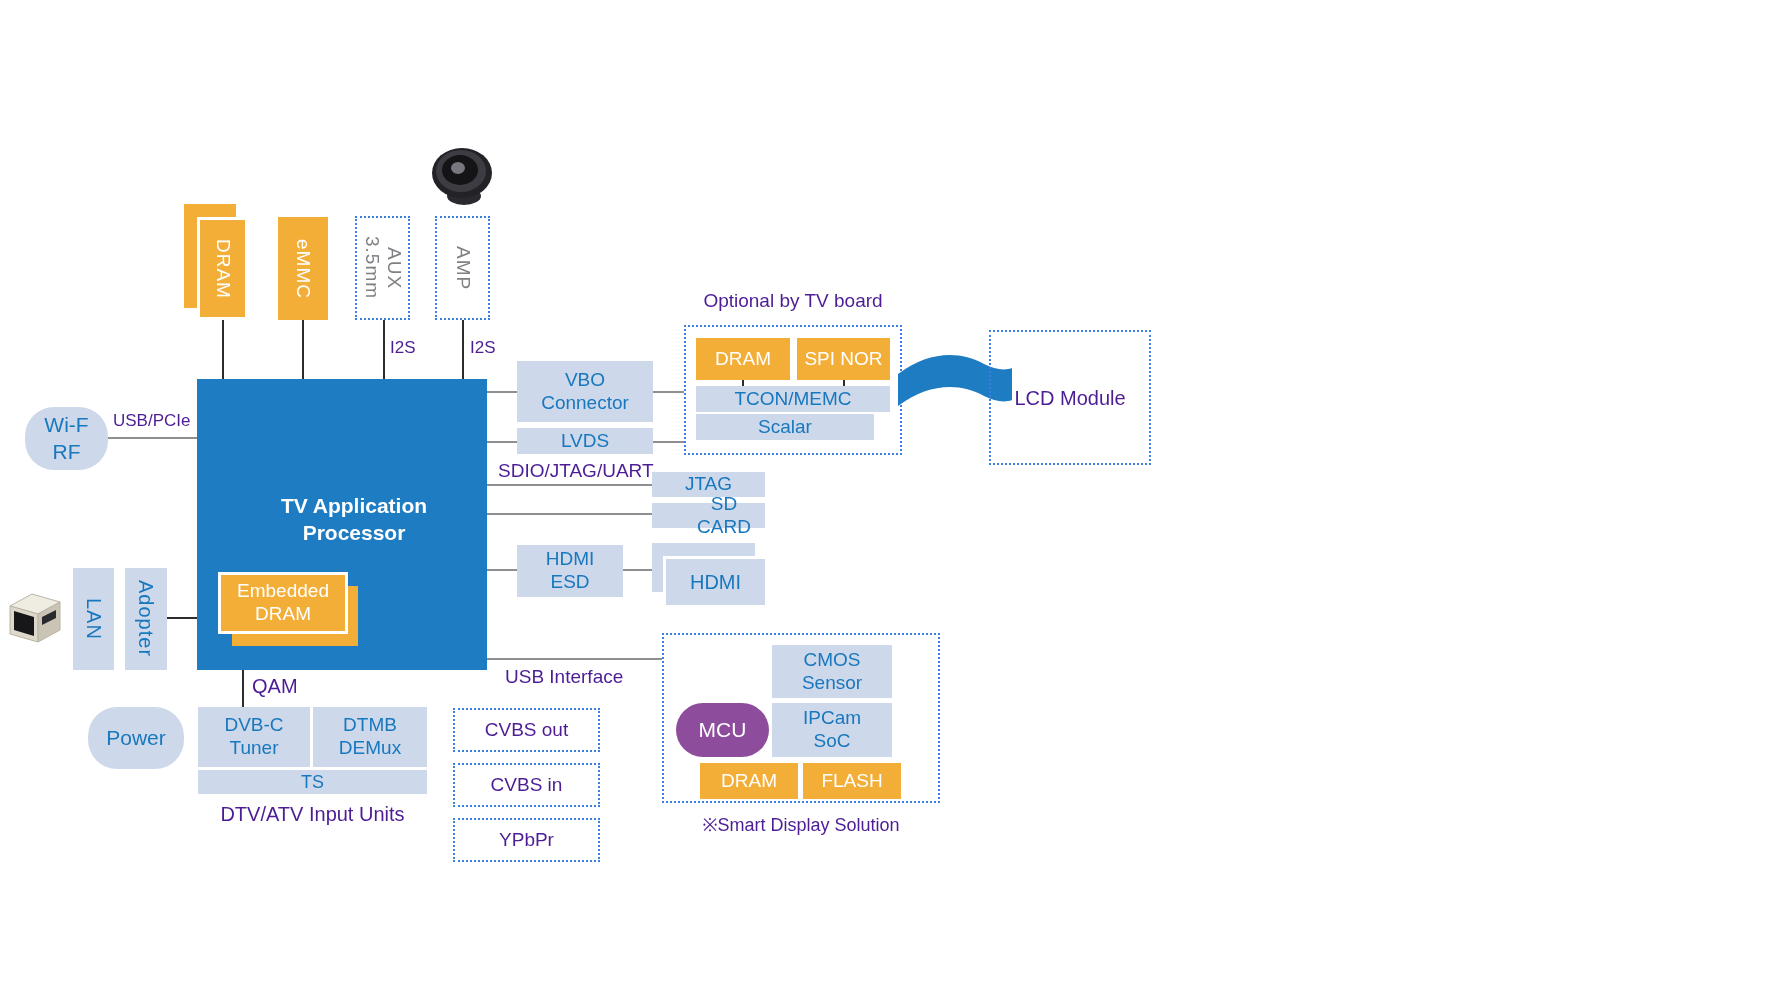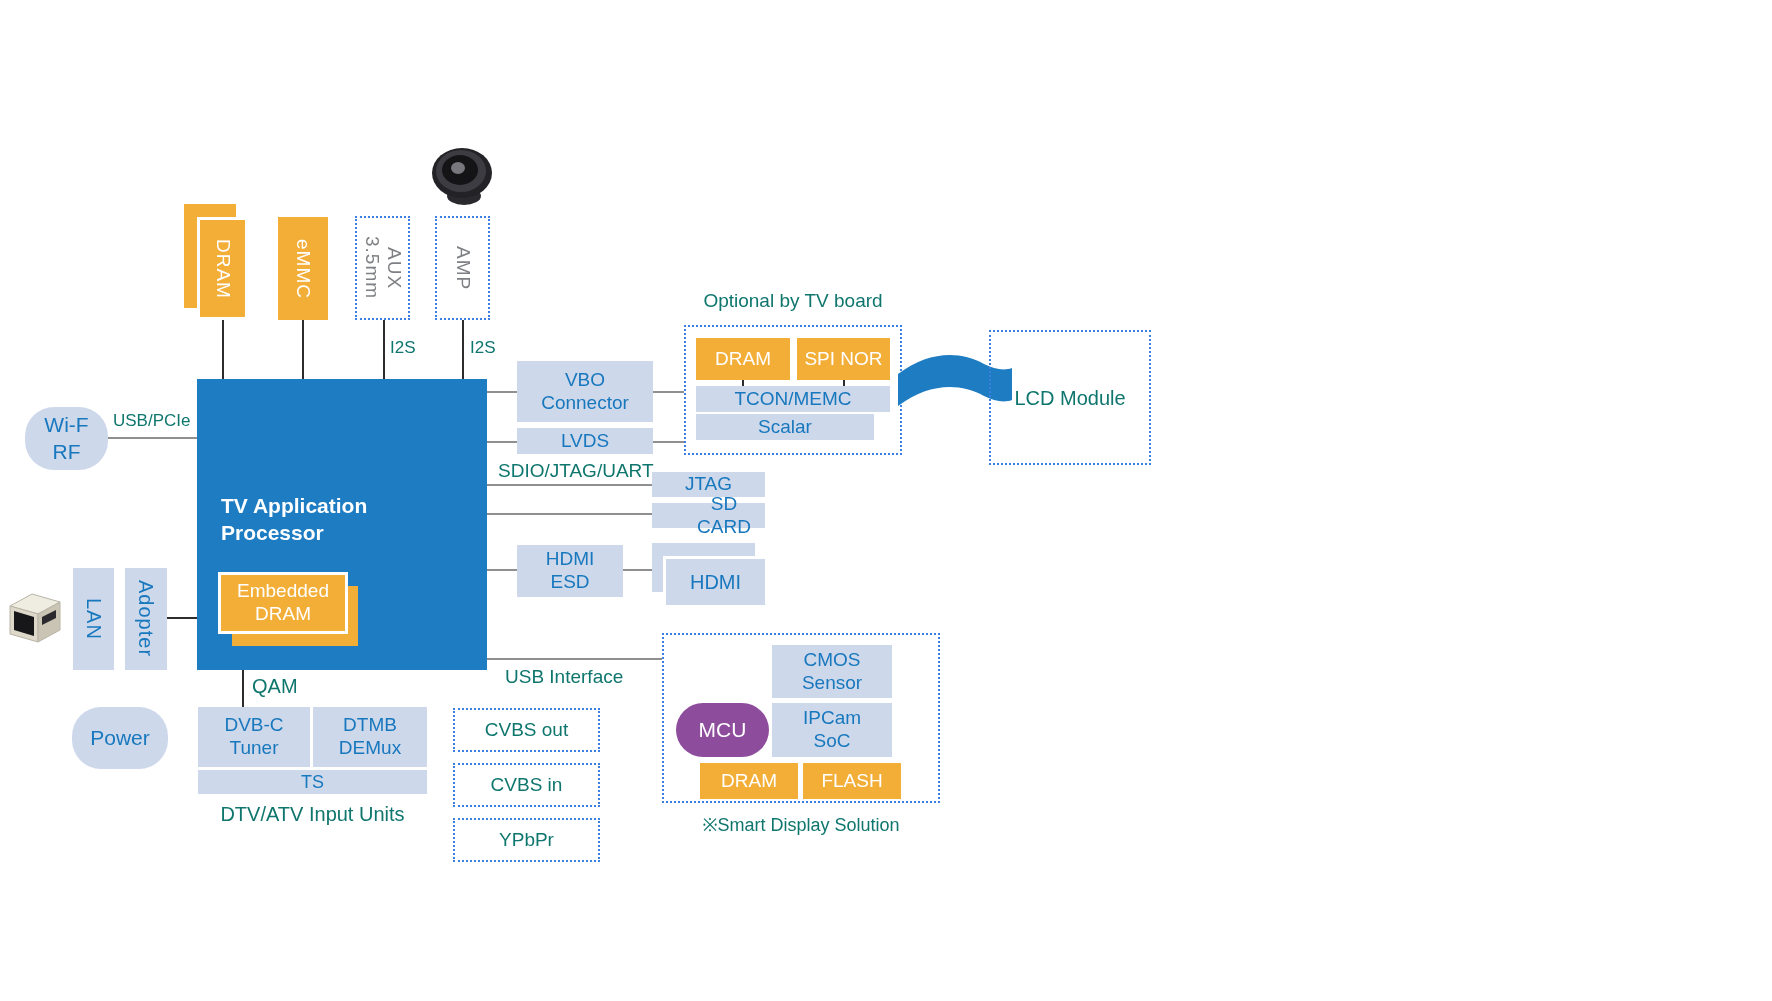--- a/index.html
+++ b/index.html
@@ -12,29 +12,29 @@
   .orange{background:#f3ae38;color:#ffffff;}
   .lblue{background:#ced8eb;color:#1878be;}
   .purple{background:#8e4d9c;color:#ffffff;}
   .bluebig{background:#1d7cc2;}
   .dotted{border:2px dotted #3b7fe0;background:#ffffff;}
   .dotted-open{border:2px dotted #3b7fe0;background:transparent;}
   .wborder{border:3px solid #ffffff;}
   .vtext{writing-mode:vertical-lr;text-orientation:mixed;letter-spacing:1px;}
   .pre{white-space:pre-line;}
   .graytxt{color:#7e8084;}
-  .darktxt{color:#0f766e;}
+  .darktxt{color:#4c1d95;}
   .hline{height:2px;background:#8f8f92;}
   .vline{width:2px;background:#2c2c2e;}
   .f17{font-size:17px;}
   .f18{font-size:18px;}
   .f19{font-size:19px;line-height:1.2;}
   .f20{font-size:20px;line-height:1.2;}
   .f21{font-size:21px;line-height:1.25;border-radius:29px;}
-  .title{font-size:21px;font-weight:bold;color:#ffffff;line-height:1.3;text-align:left;padding-left:24px;}
+  .title{font-size:21px;font-weight:bold;color:#ffffff;line-height:1.3;text-align:center;padding-left:24px;}
   .caption{text-align:center;}
 </style>
 </head>
 <body>
 
 <div id="stage">
 
   <div class="abs orange" style="left:184px;top:204px;width:52px;height:104px;"></div>
   <div class="abs box orange wborder f19" style="left:197px;top:217px;width:51px;height:103px;">
     <span class="vtext">DRAM</span>
@@ -89,21 +89,21 @@
     <polygon points="40,33 54,26 54,34 40,41" fill="#2a2a2e"></polygon>
   </svg>
   <div class="abs box lblue f20" style="left:73px;top:568px;width:41px;height:102px;">
     <span class="vtext">LAN</span>
   </div>
   <div class="abs box lblue f20" style="left:125px;top:568px;width:42px;height:102px;">
     <span class="vtext">Adopter</span>
   </div>
   <div class="abs" style="left:167px;top:617px;width:30px;height:2px;background:#2c2c2e;"></div>
 
-  <div class="abs box lblue f21" style="left:72px;top:707px;width:96px;height:62px;">
+  <div class="abs box lblue f21" style="left:88px;top:707px;width:96px;height:62px;">
     <span>Power</span>
   </div>
 
   <div class="abs vline" style="left:242px;top:670px;height:37px;"></div>
   <div class="abs f20 darktxt" style="left:252px;top:674px;">QAM</div>
   <div class="abs box lblue f19" style="left:198px;top:707px;width:112px;height:60px;">
     <span class="pre">DVB-C
 Tuner</span>
   </div>
   <div class="abs box lblue f19" style="left:313px;top:707px;width:114px;height:60px;">

